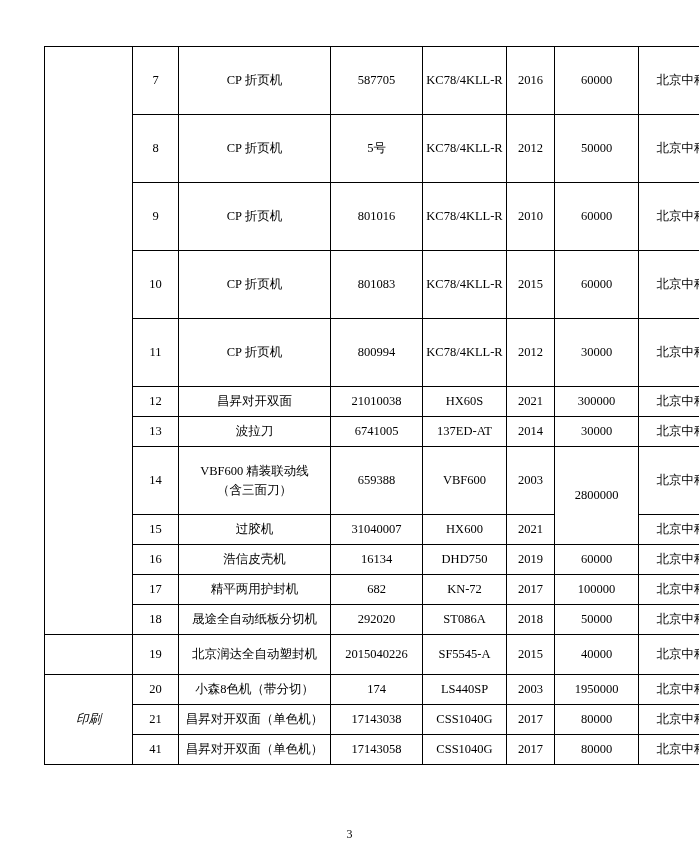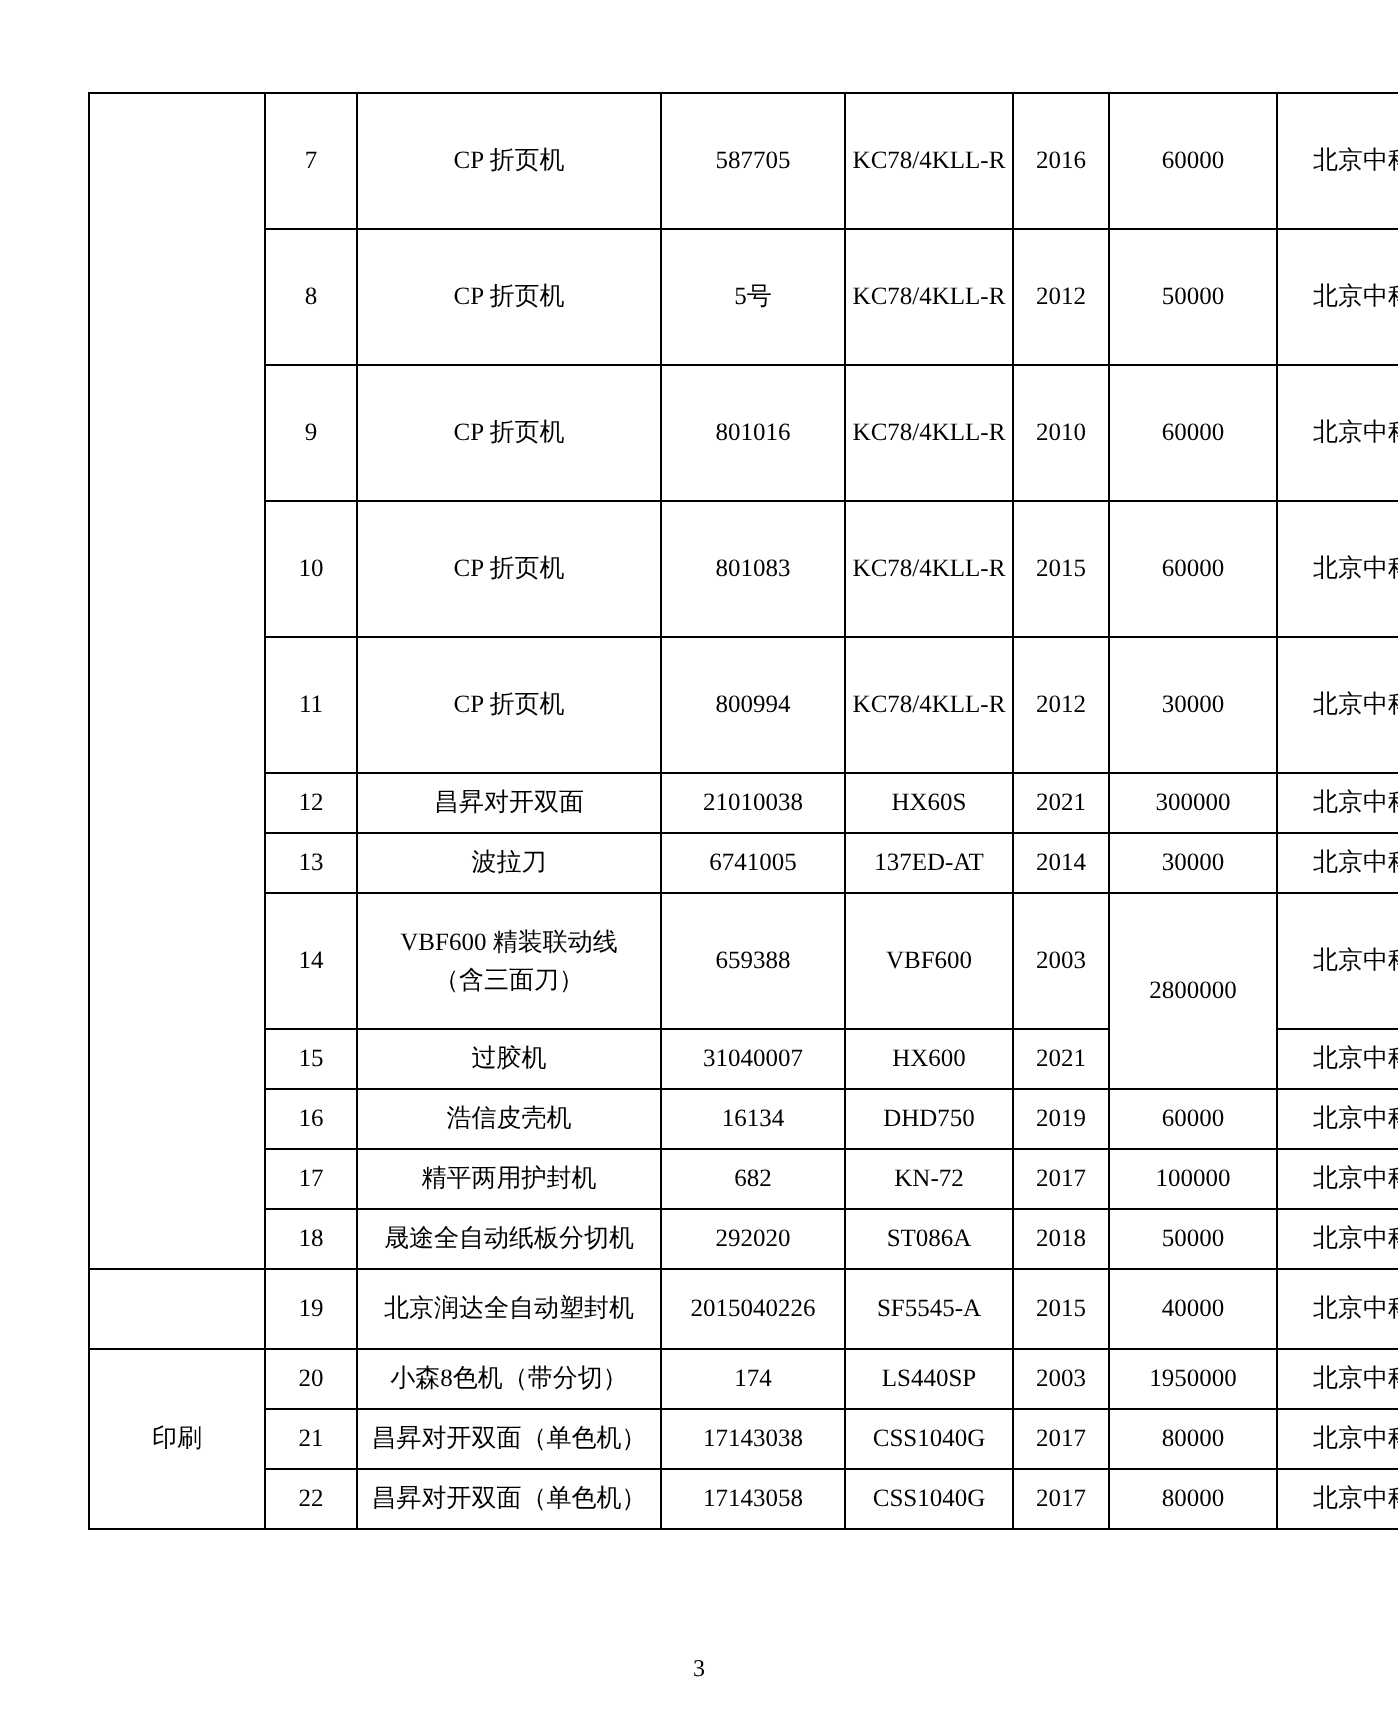--- a/index.html
+++ b/index.html
@@ -34,20 +34,21 @@
     text-align: center;
     vertical-align: middle;
     font-size: 12.5px;
     line-height: 1.45;
     padding: 3px 2px;
     font-family: "Liberation Serif", "DejaVu Serif", serif;
     word-break: break-word;
   }
   td.cat-cell {
     font-size: 13px;
+    font-style: italic;
   }
   td.name-cell {
     font-size: 12.5px;
   }
   td.model-cell {
     font-size: 12.5px;
   }
   .col-cat   { width: 88px; }
   .col-idx   { width: 46px; }
   .col-name  { width: 152px; }
@@ -239,21 +240,21 @@
         <td>21</td>
         <td class="name-cell">昌昇对开双面（单色机）</td>
         <td>17143038</td>
         <td class="model-cell">CSS1040G</td>
         <td>2017</td>
         <td>80000</td>
         <td>北京中科</td>
       </tr>
 
       <tr class="h-short">
-        <td>22</td>
+        <td>41</td>
         <td class="name-cell">昌昇对开双面（单色机）</td>
         <td>17143058</td>
         <td class="model-cell">CSS1040G</td>
         <td>2017</td>
         <td>80000</td>
         <td>北京中科</td>
       </tr>
     </tbody>
   </table>
 

